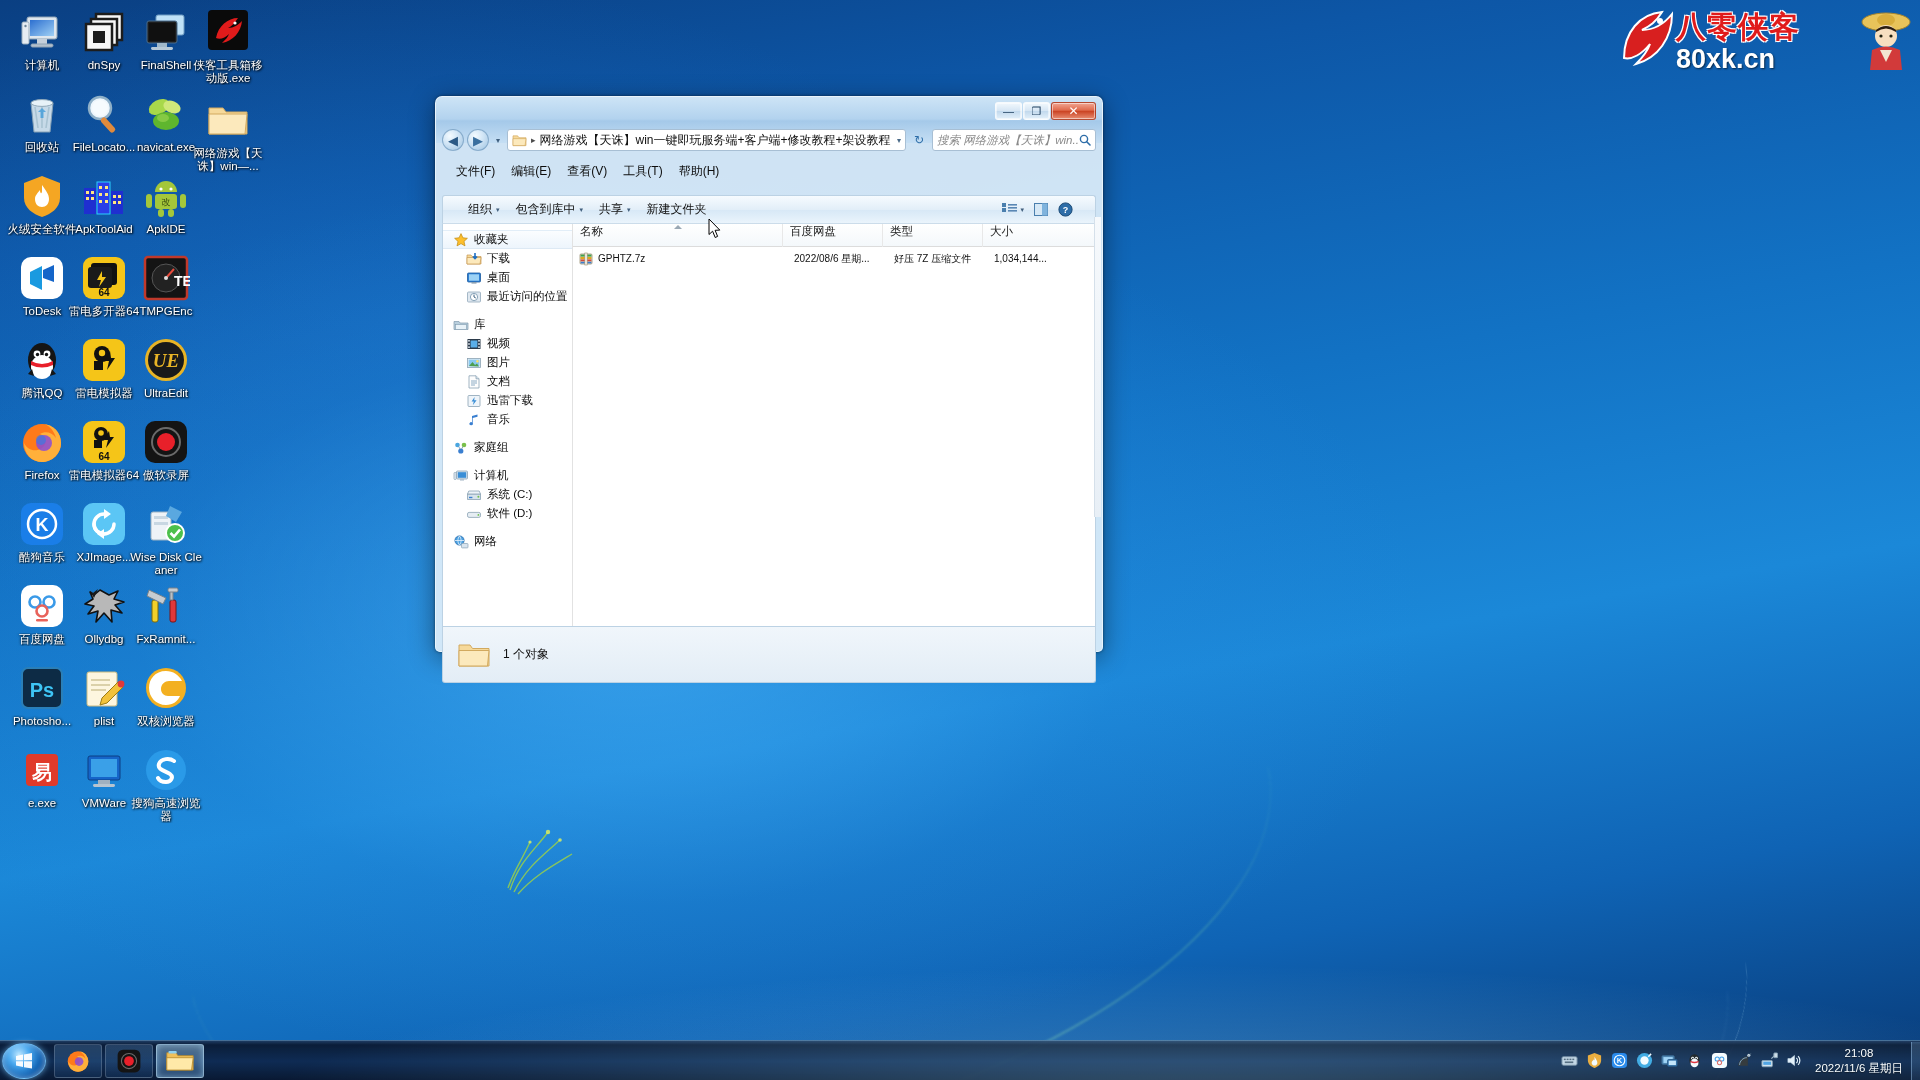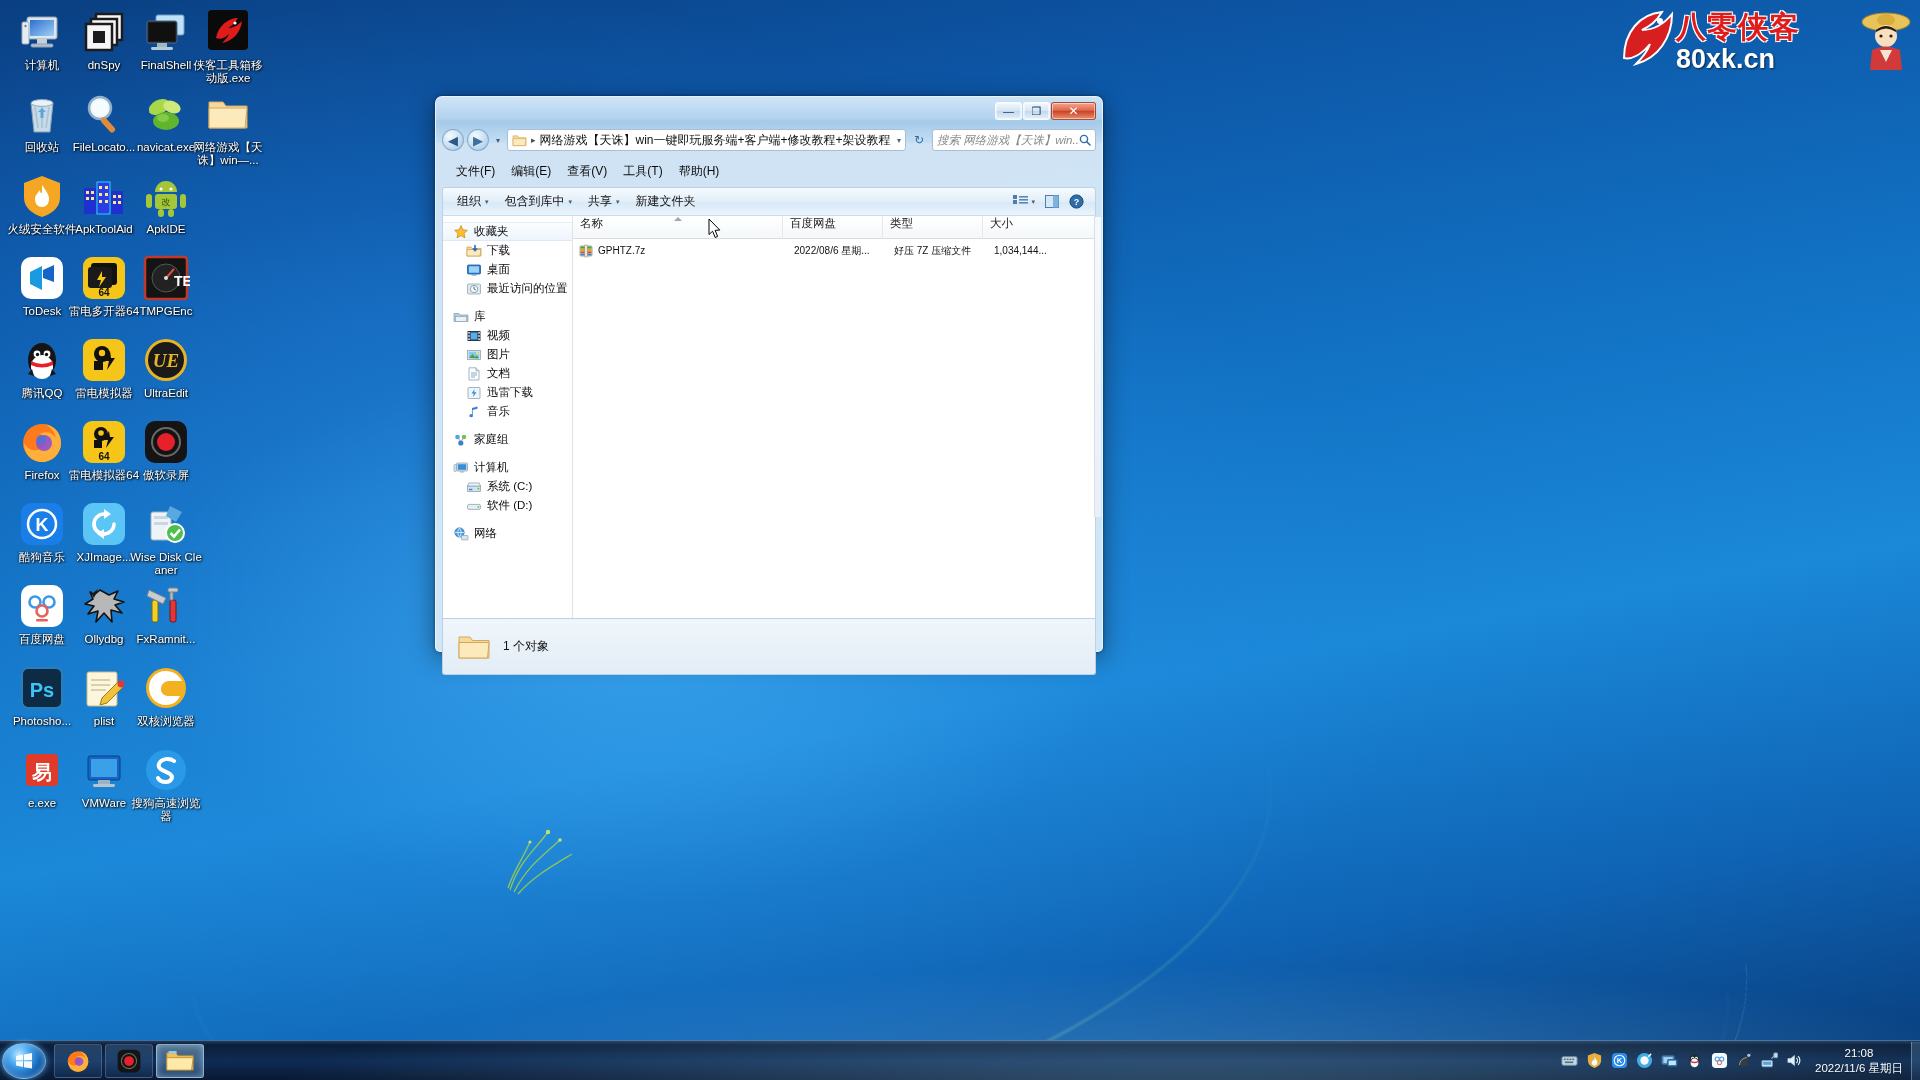--- a/index.html
+++ b/index.html
@@ -194,26 +194,26 @@
   .menubar .mi {
     font-size: 12px; color: #0d0d0d;
     padding: 2px 8px;
     cursor: default;
   }
 
   
   .cmdbar {
     display: flex; align-items: center;
     height: 28px;
-    margin: 6px 1px 0 1px;
+    margin: 14px 1px 0 1px;
     background: linear-gradient(180deg,#f6fbff 0%,#e2eef8 50%,#d7e8f6 51%,#eaf4fc 100%);
     border: 1px solid #bcd2e4;
     border-bottom: none;
     border-radius: 3px 3px 0 0;
-    padding: 0 6px;
+    padding: 0 17px;
   }
   .cmdbar .cb {
     font-size: 12px; color:#111;
     padding: 3px 8px; cursor: default;
     display:flex; align-items:center; gap:4px;
   }
   .cmdbar .caret { font-size:7px; color:#405f7d; }
   .cmdbar .spacer { flex: 1 1 auto; }
   .cmdbar .icobtn { padding: 2px 5px; display:flex; align-items:center; gap:3px; cursor: default; }
 
@@ -485,21 +485,21 @@
         <svg class="ic" viewBox="0 0 48 48">
           <ellipse cx="17" cy="17" rx="11" ry="7" fill="#a8d84a" transform="rotate(-28 17 17)"></ellipse>
           <ellipse cx="30" cy="17" rx="9" ry="6" fill="#cfe87a" transform="rotate(22 30 17)"></ellipse>
           <ellipse cx="24" cy="31" rx="13" ry="9" fill="#5fb62e"></ellipse>
           <ellipse cx="21" cy="28" rx="6" ry="4" fill="#8ed04a" opacity="0.8"></ellipse>
         </svg>
       </div>
       <div class="lbl">navicat.exe</div>
     </div>
 
-    <div class="desk-icon" style="left:186px;top:86px">
+    <div class="desk-icon" style="left:186px;top:92px">
       <div class="glyph">
         <svg class="ic" viewBox="0 0 48 48">
           <path d="M5 12 L19 12 L22 16 L43 16 L43 38 L5 38 Z" fill="#f6d99a" stroke="#d2a95e"></path>
           <path d="M5 18 L43 18 L41 38 L5 38 Z" fill="#fce9bc" stroke="#d2a95e"></path>
         </svg>
       </div>
       <div class="lbl">网络游戏【天诛】win—...</div>
     </div>
 
     <div class="desk-icon" style="left:0px;top:168px">

